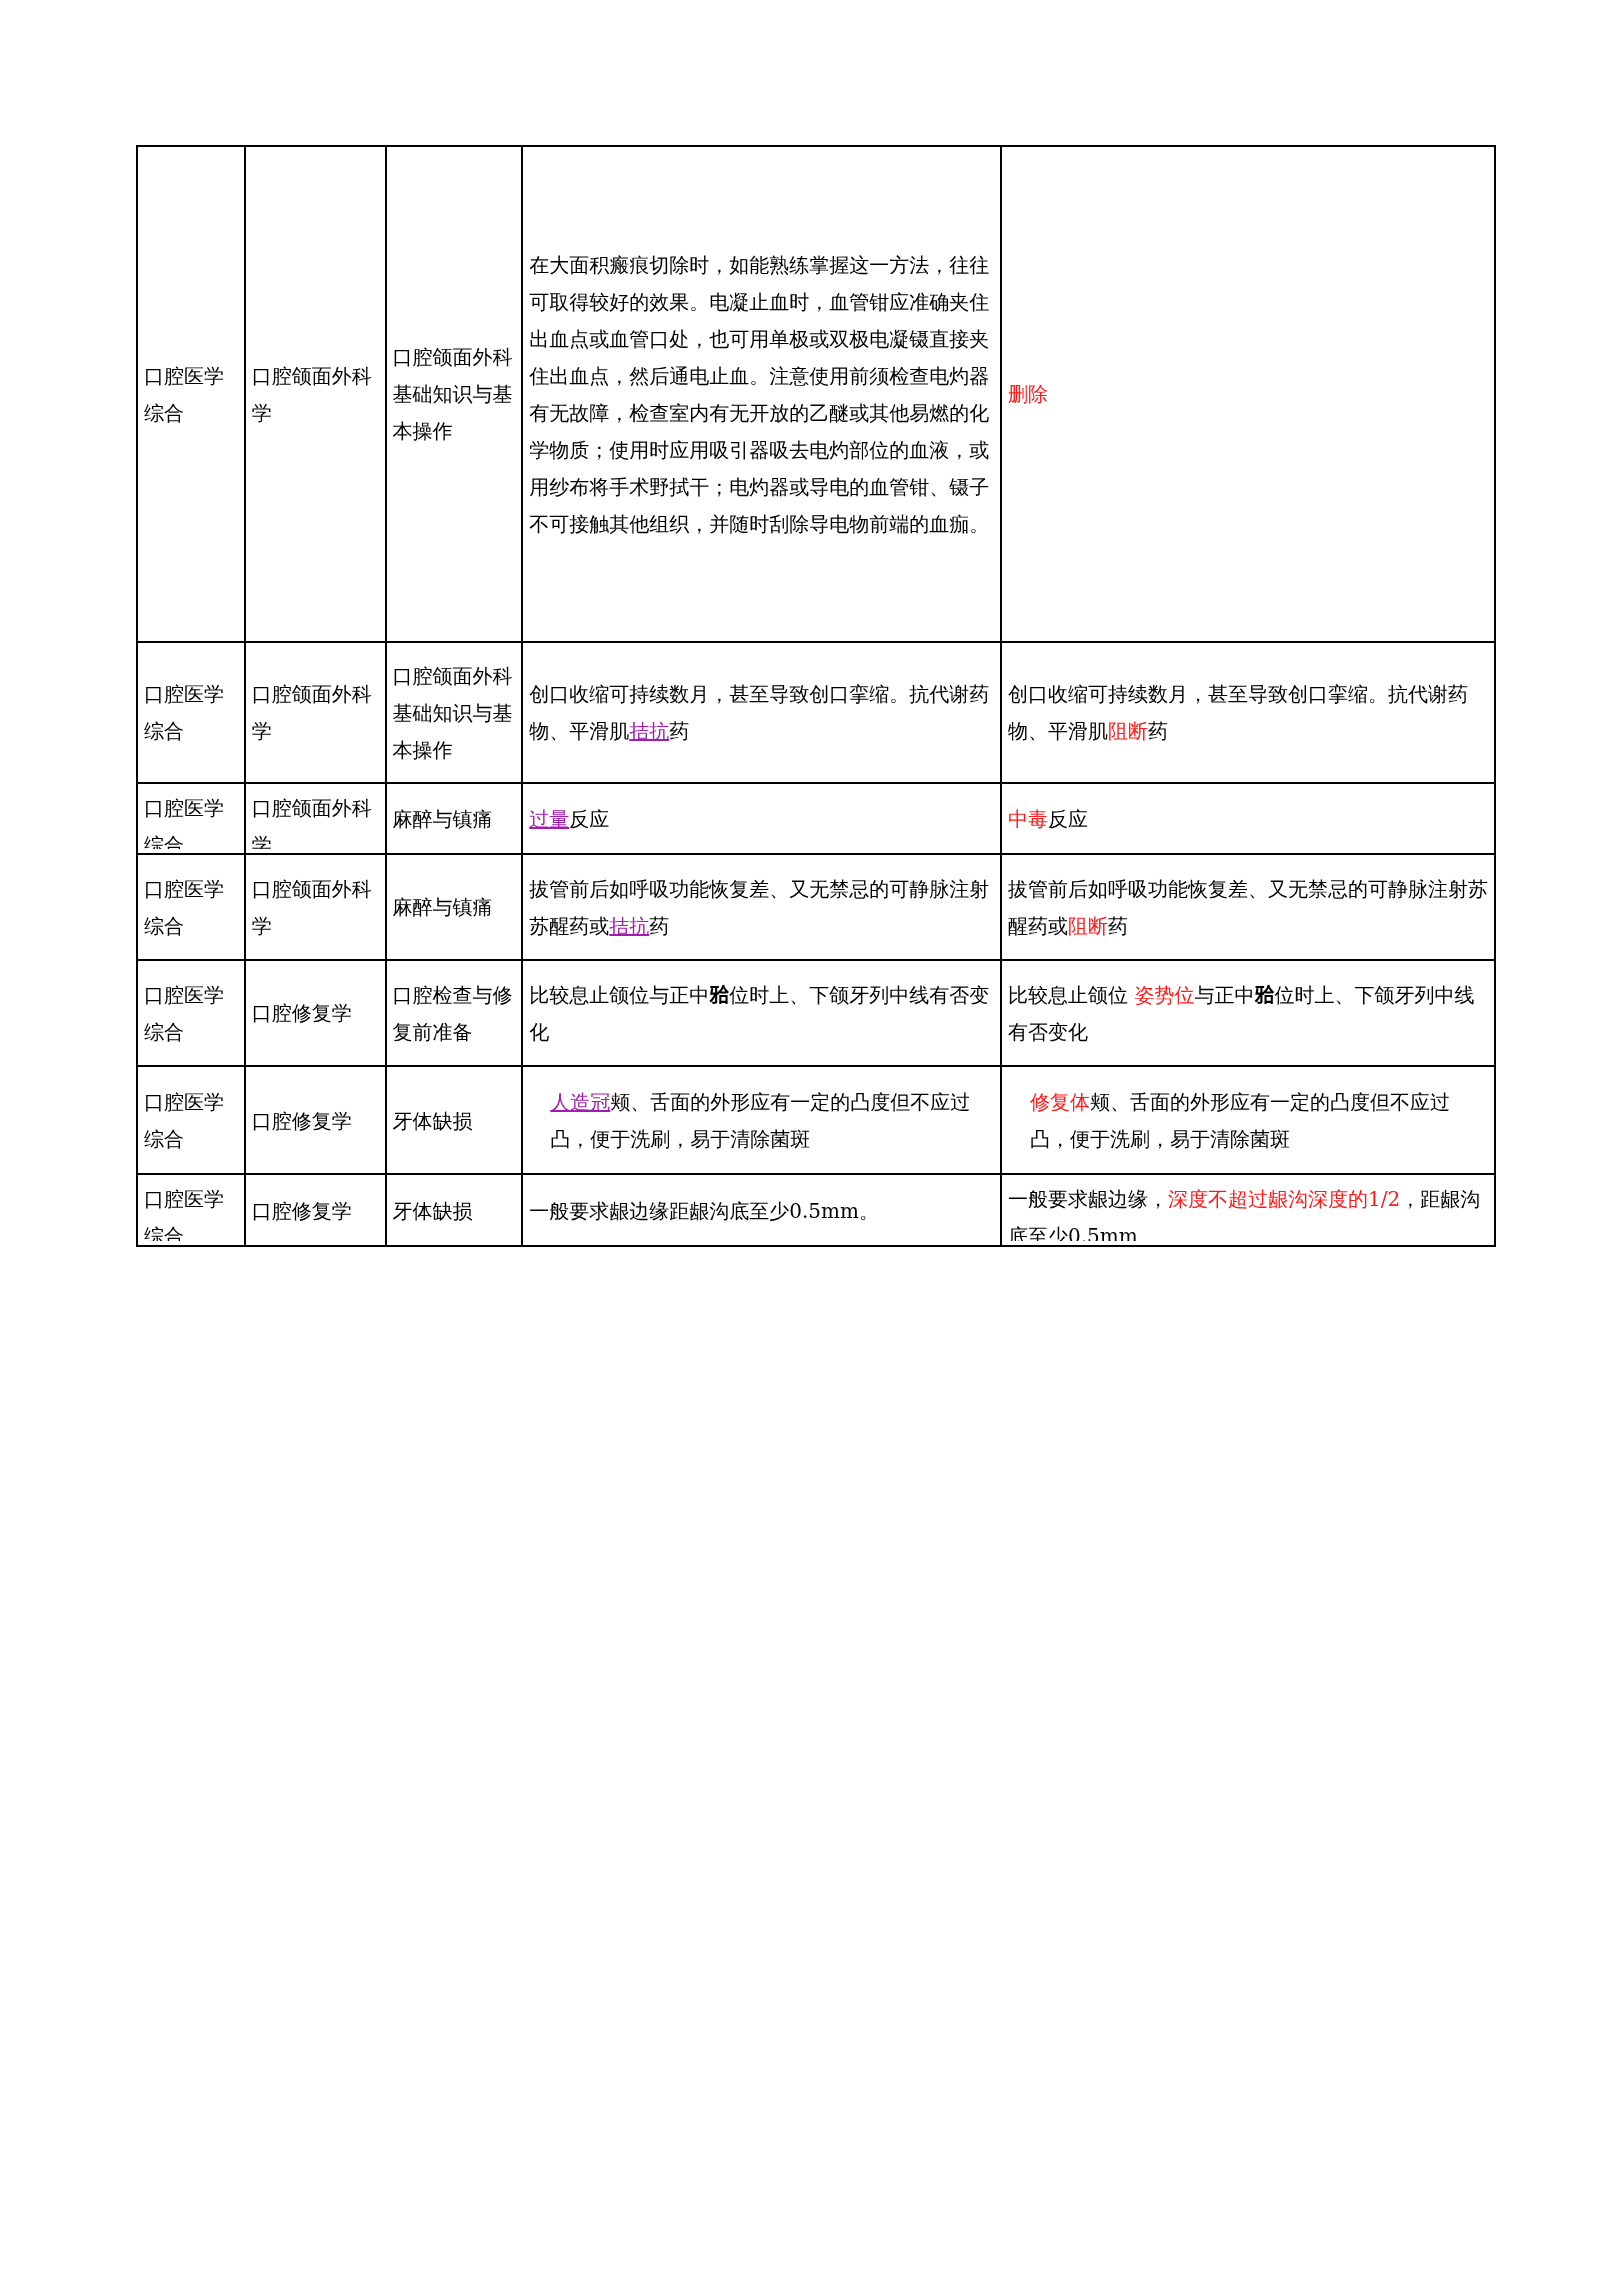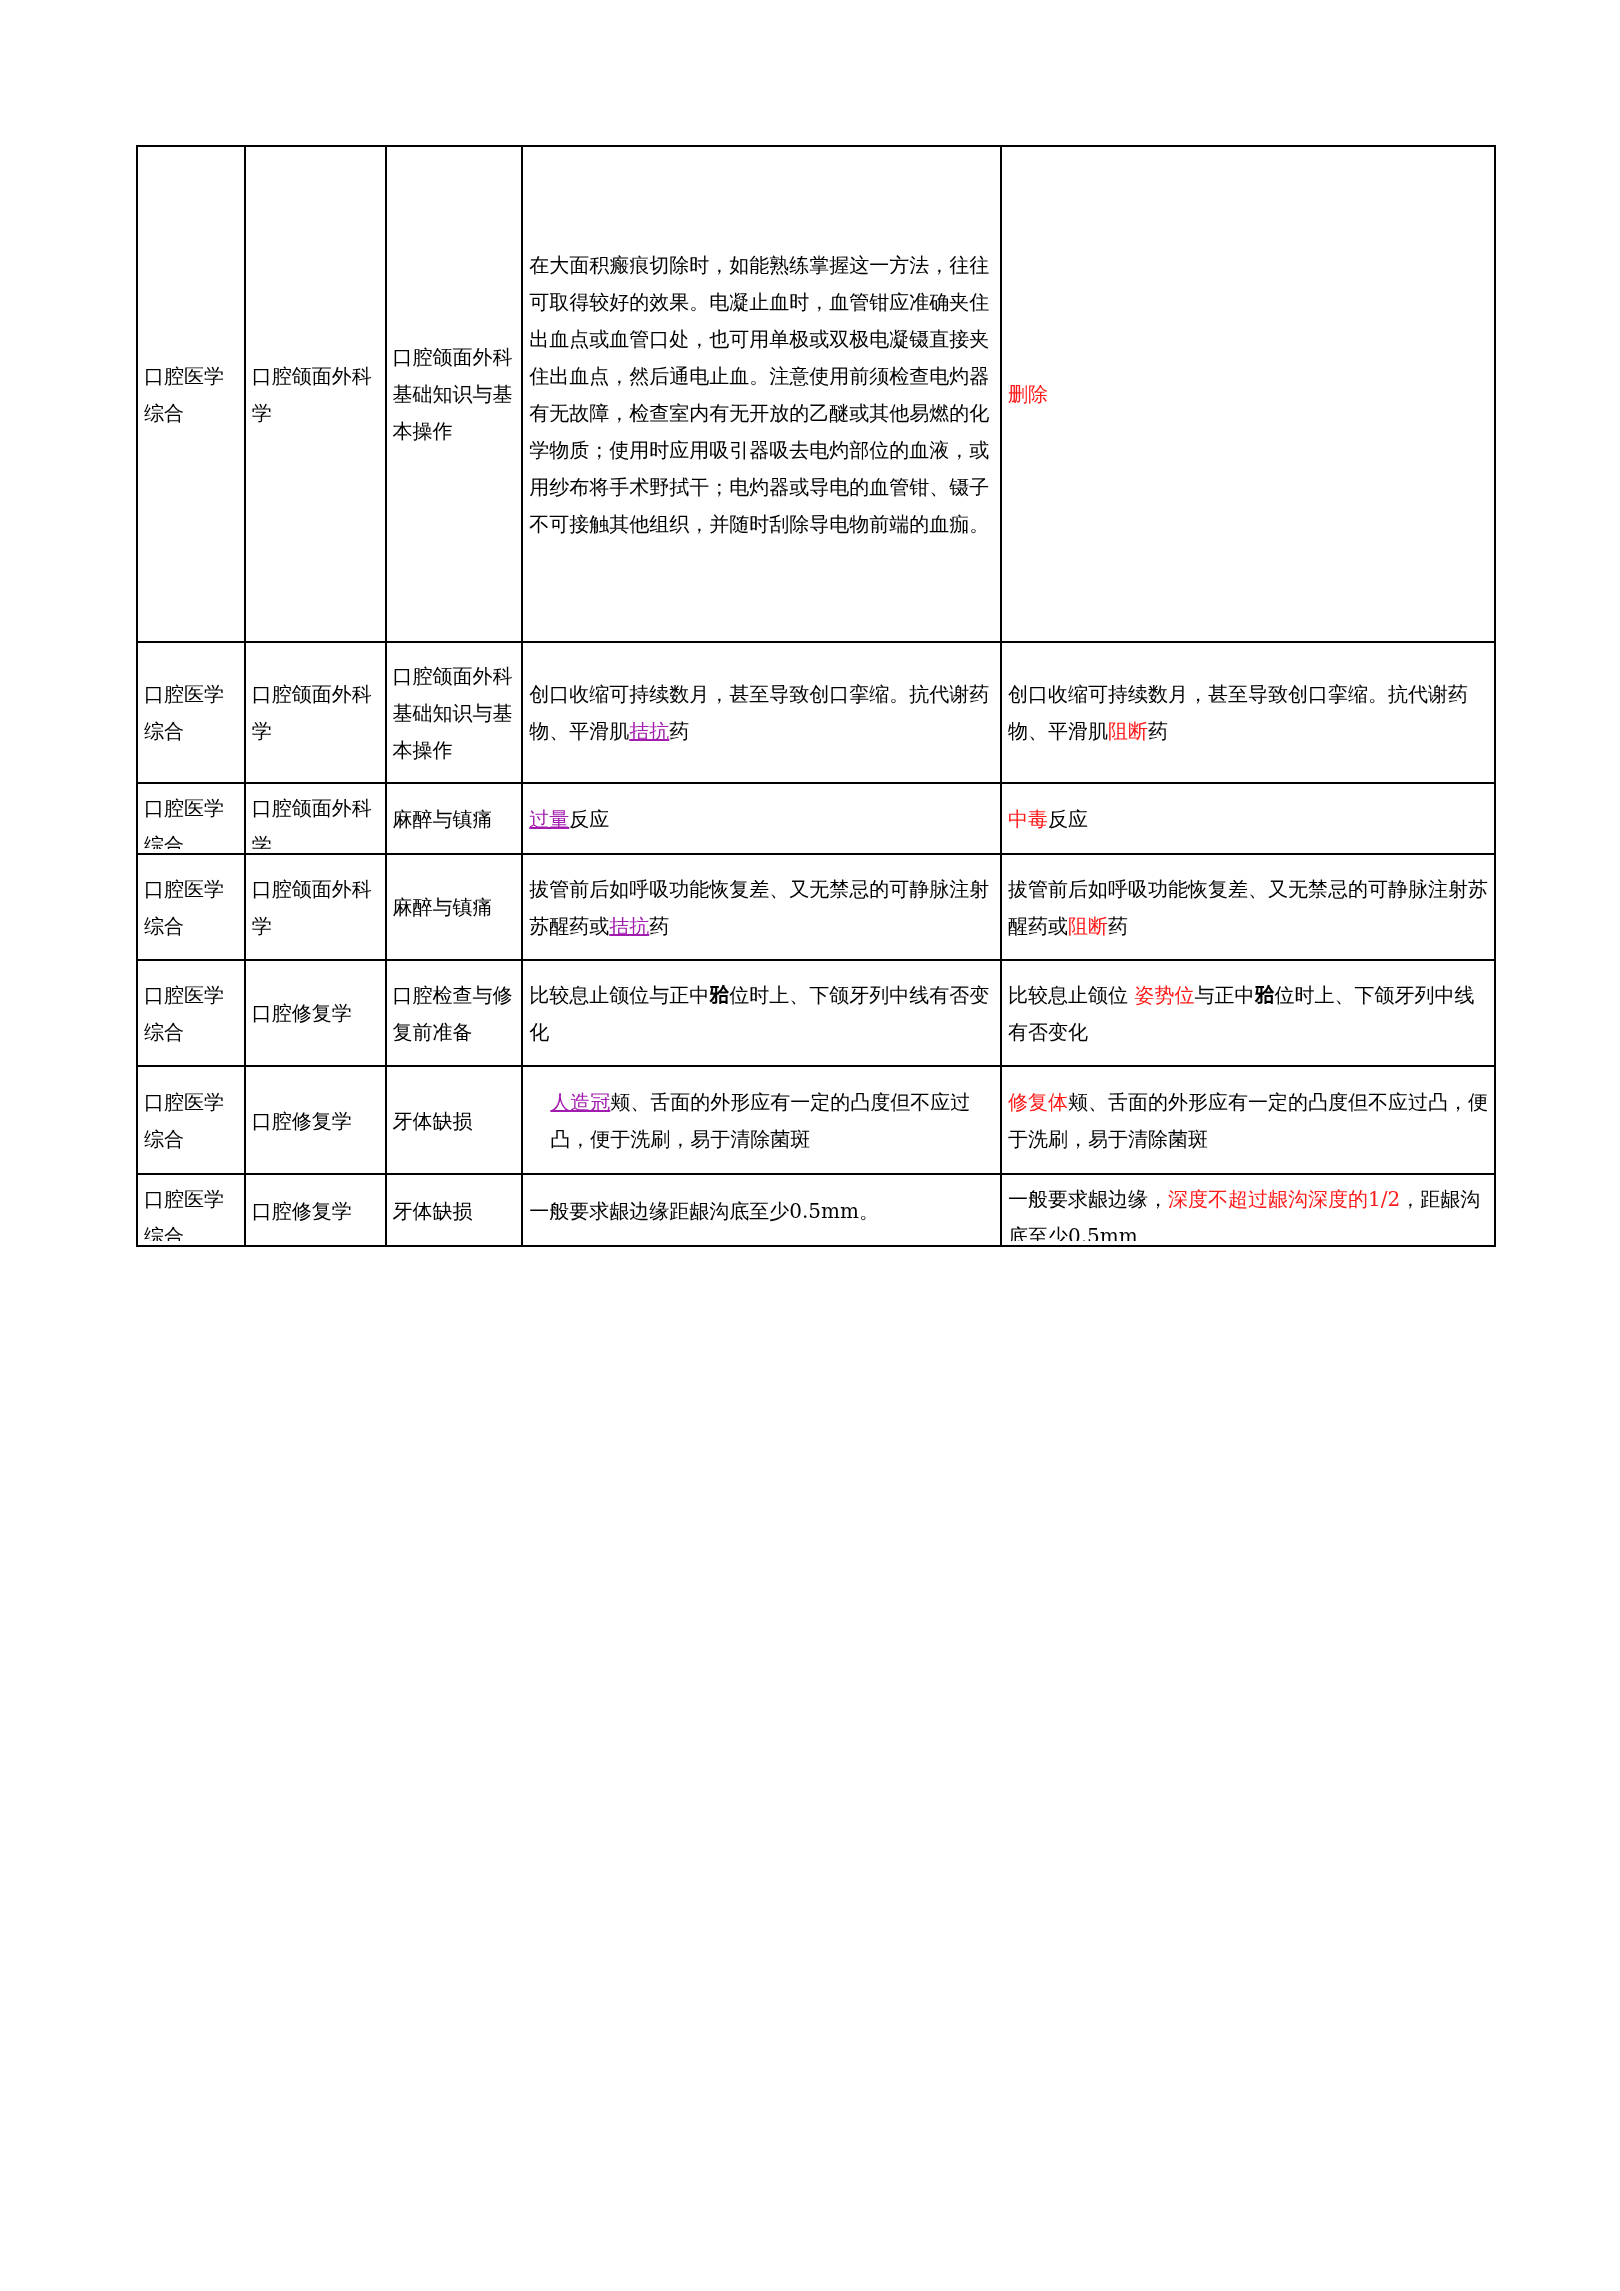--- a/index.html
+++ b/index.html
@@ -122,21 +122,21 @@
     <td class="c2" style="height: 100px;">
             <div class="clip" style="max-height: 96px;">口腔修复学</div>
           </td>
     <td class="c3" style="height: 100px;">
             <div class="clip" style="max-height: 96px;">牙体缺损</div>
           </td>
     <td class="c4" style="height: 100px; padding-left: 27px;">
             <div class="clip" style="max-height: 96px;"><span class="blue">人造冠</span><span>颊、舌面的外形应有一定的凸度但不应过凸，便于洗刷，易于清除菌斑</span></div>
           </td>
     <td class="c5" style="height: 100px;">
-            <div class="clip" style="max-height: 96px;"><span class="red">修复体</span><span>颊、舌面的外形应有一定的凸度但不应过凸，便于洗刷，易于清除菌斑</span></div>
+            <div class="clip" style="max-height: 96px; margin-left: 22px;"><span class="red">修复体</span><span>颊、舌面的外形应有一定的凸度但不应过凸，便于洗刷，易于清除菌斑</span></div>
           </td>
   </tr>
 
   <tr style="height: 70px;">
     <td class="c1" style="height: 64px;">
             <div class="clip" style="max-height: 60px;">口腔医学综合</div>
           </td>
     <td class="c2" style="height: 64px;">
             <div class="clip" style="max-height: 60px;">口腔修复学</div>
           </td>

